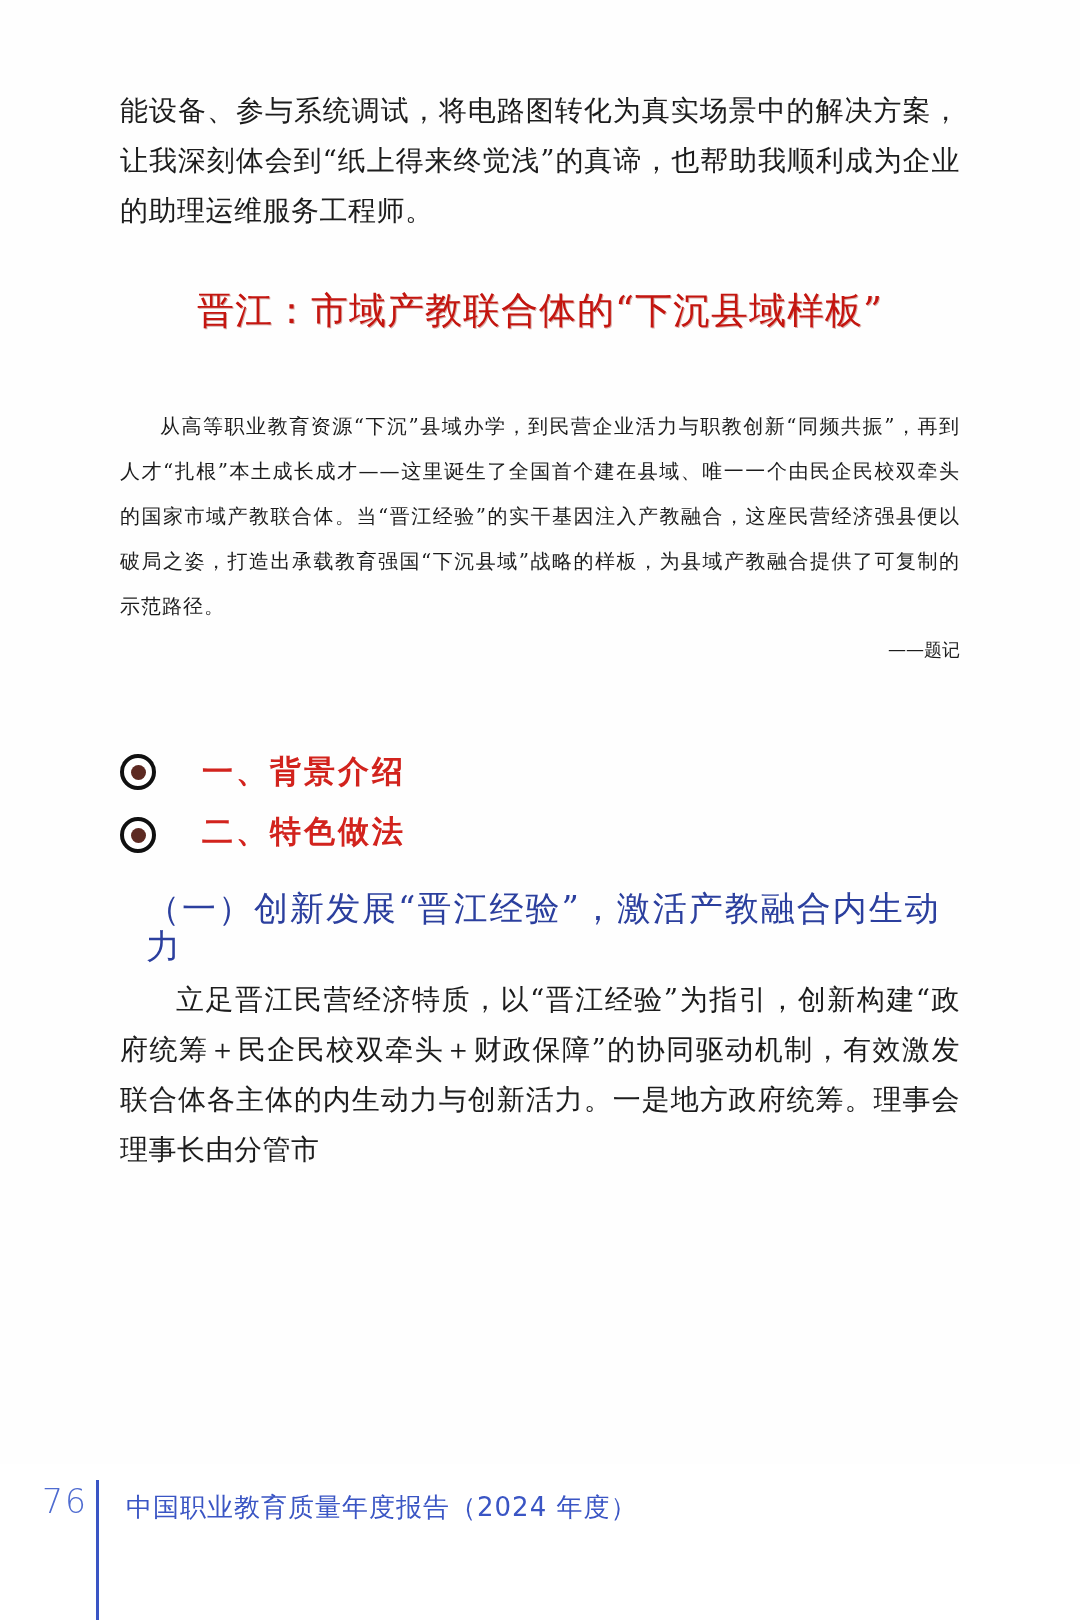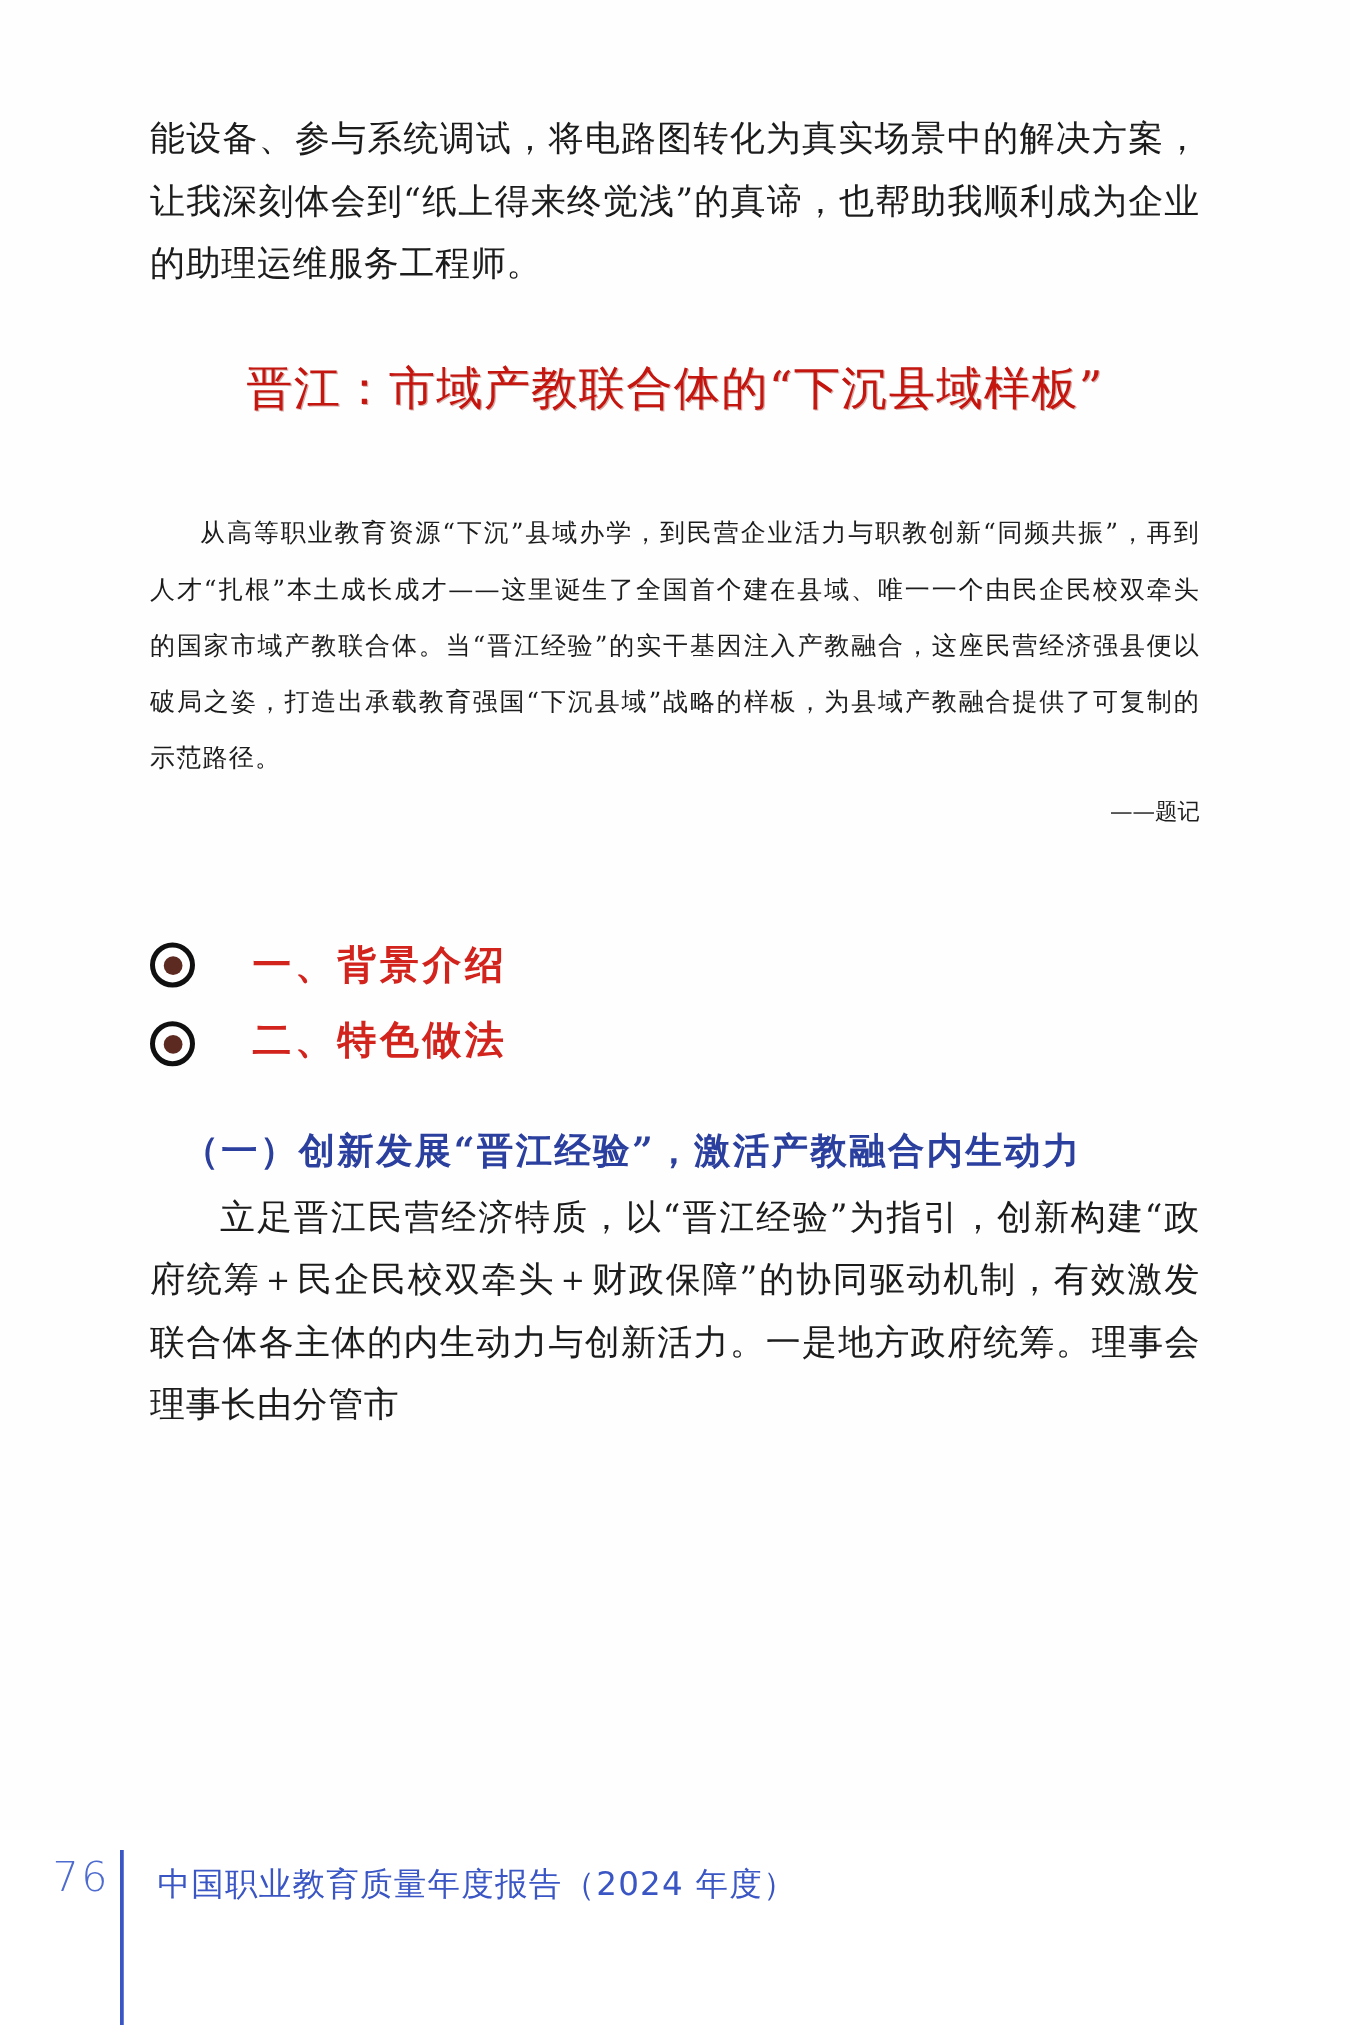--- a/index.html
+++ b/index.html
@@ -94,25 +94,25 @@
     letter-spacing: 3px;
     font-family: "DejaVu Sans", "Liberation Sans", sans-serif;
   }
   .section-body {
     margin-top: 38px;
   }
   .section-body.second {
     margin-top: 10px;
   }
   .subheading {
-    margin-top: 48px;
+    margin-top: 36px;
     padding-left: 26px;
     color: var(--subheading_blue, #2b3f9e);
-    font-size: 29px;
-    font-weight: bold;
+    font-size: 34px;
+    font-weight: normal;
     letter-spacing: 2px;
     line-height: 38px;
   }
   .footer {
     position: absolute;
     left: 0;
     top: 1480px;
     width: 1080px;
     height: 140px;
   }

